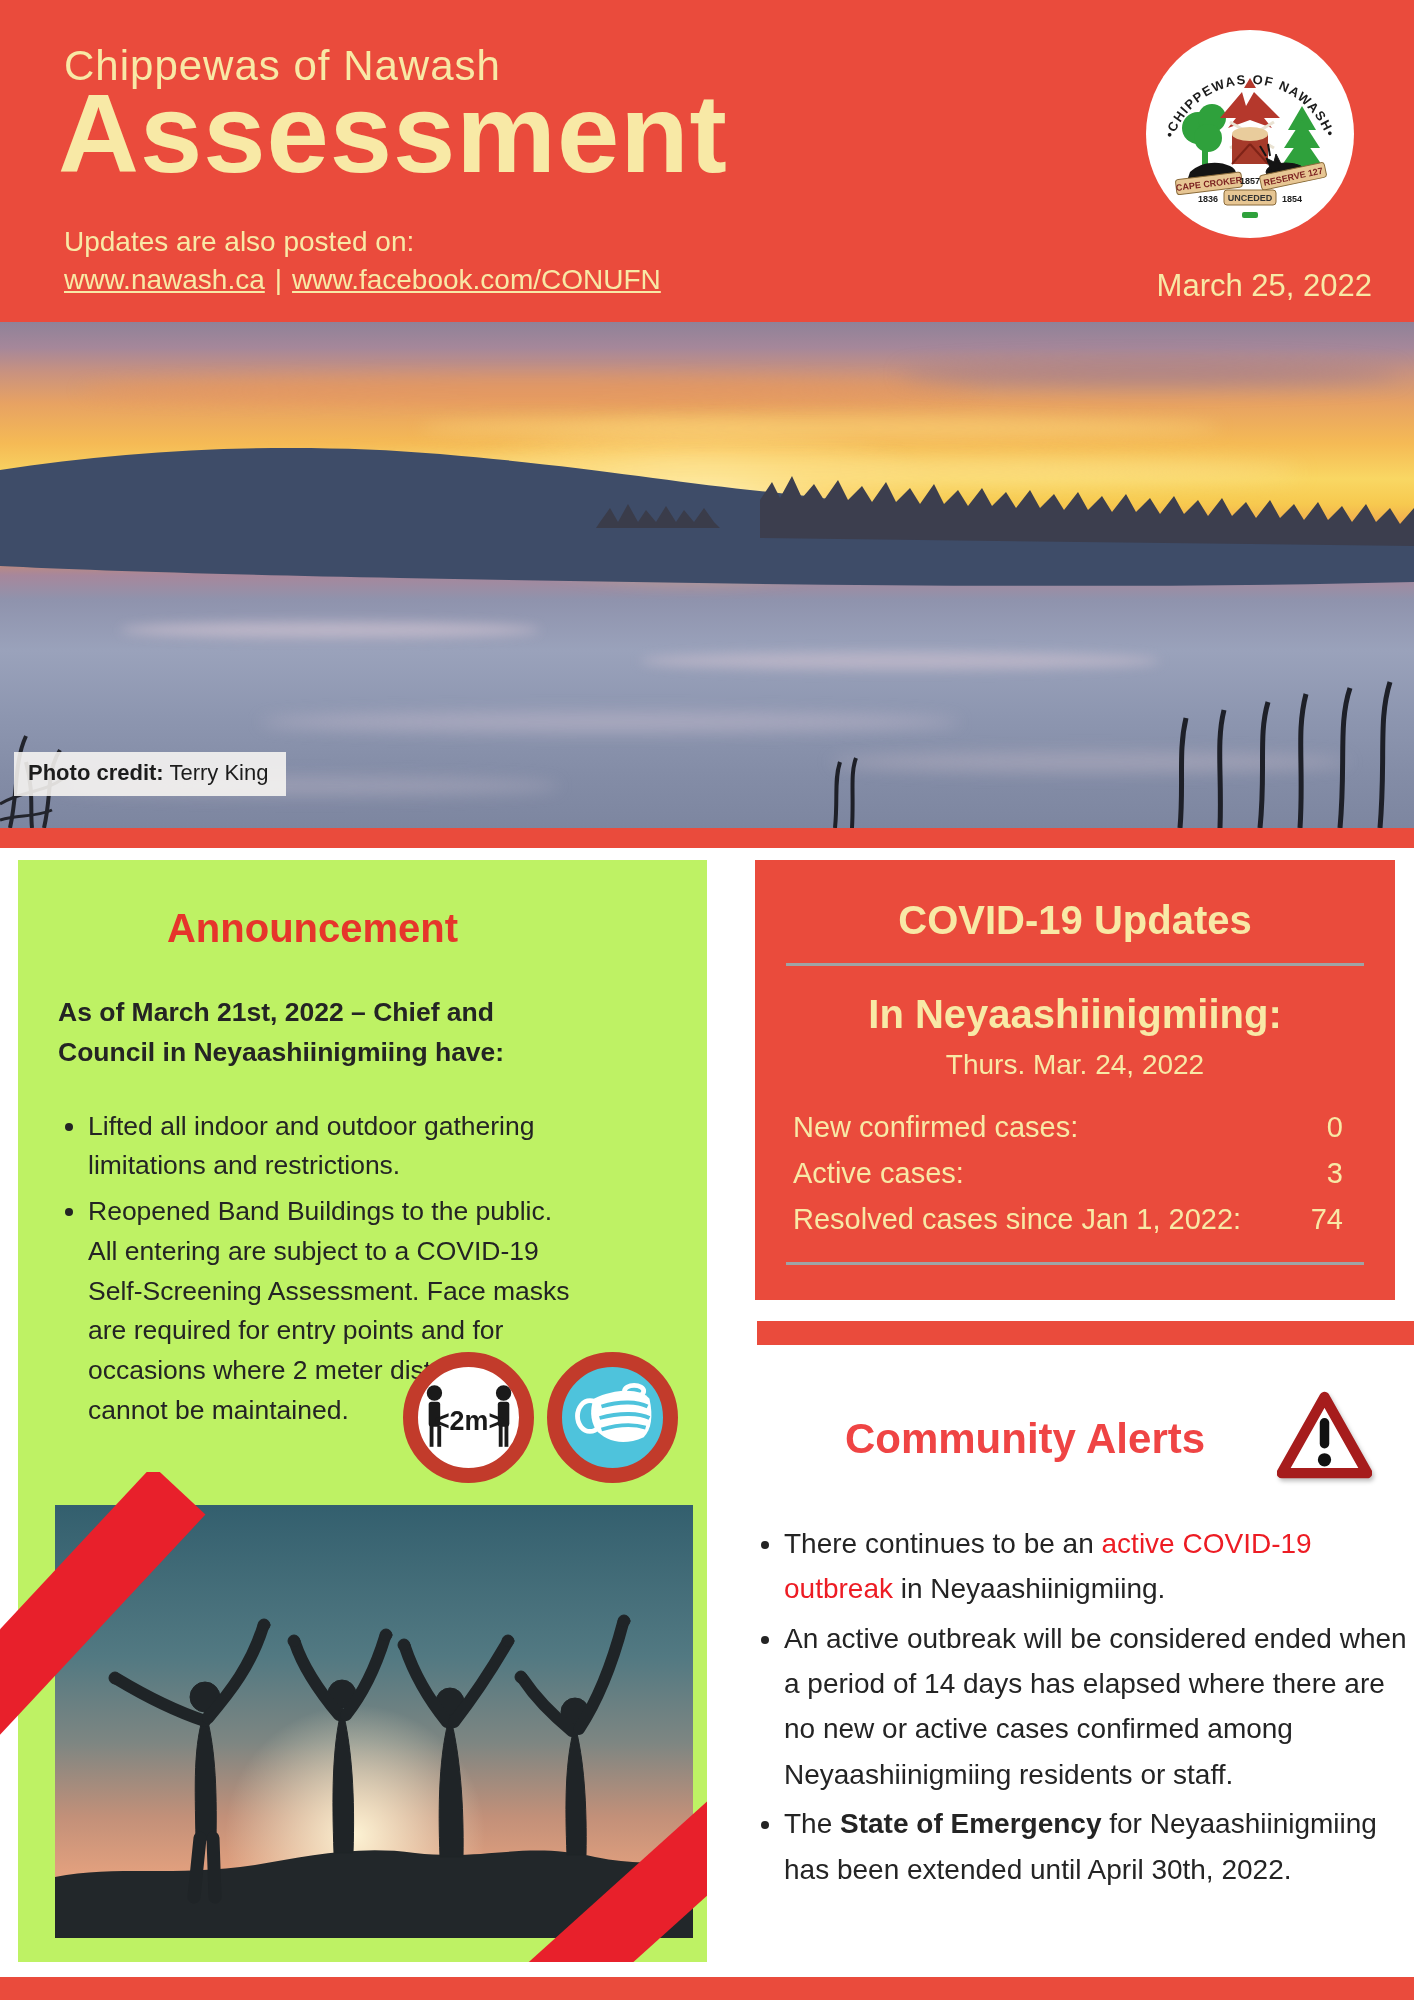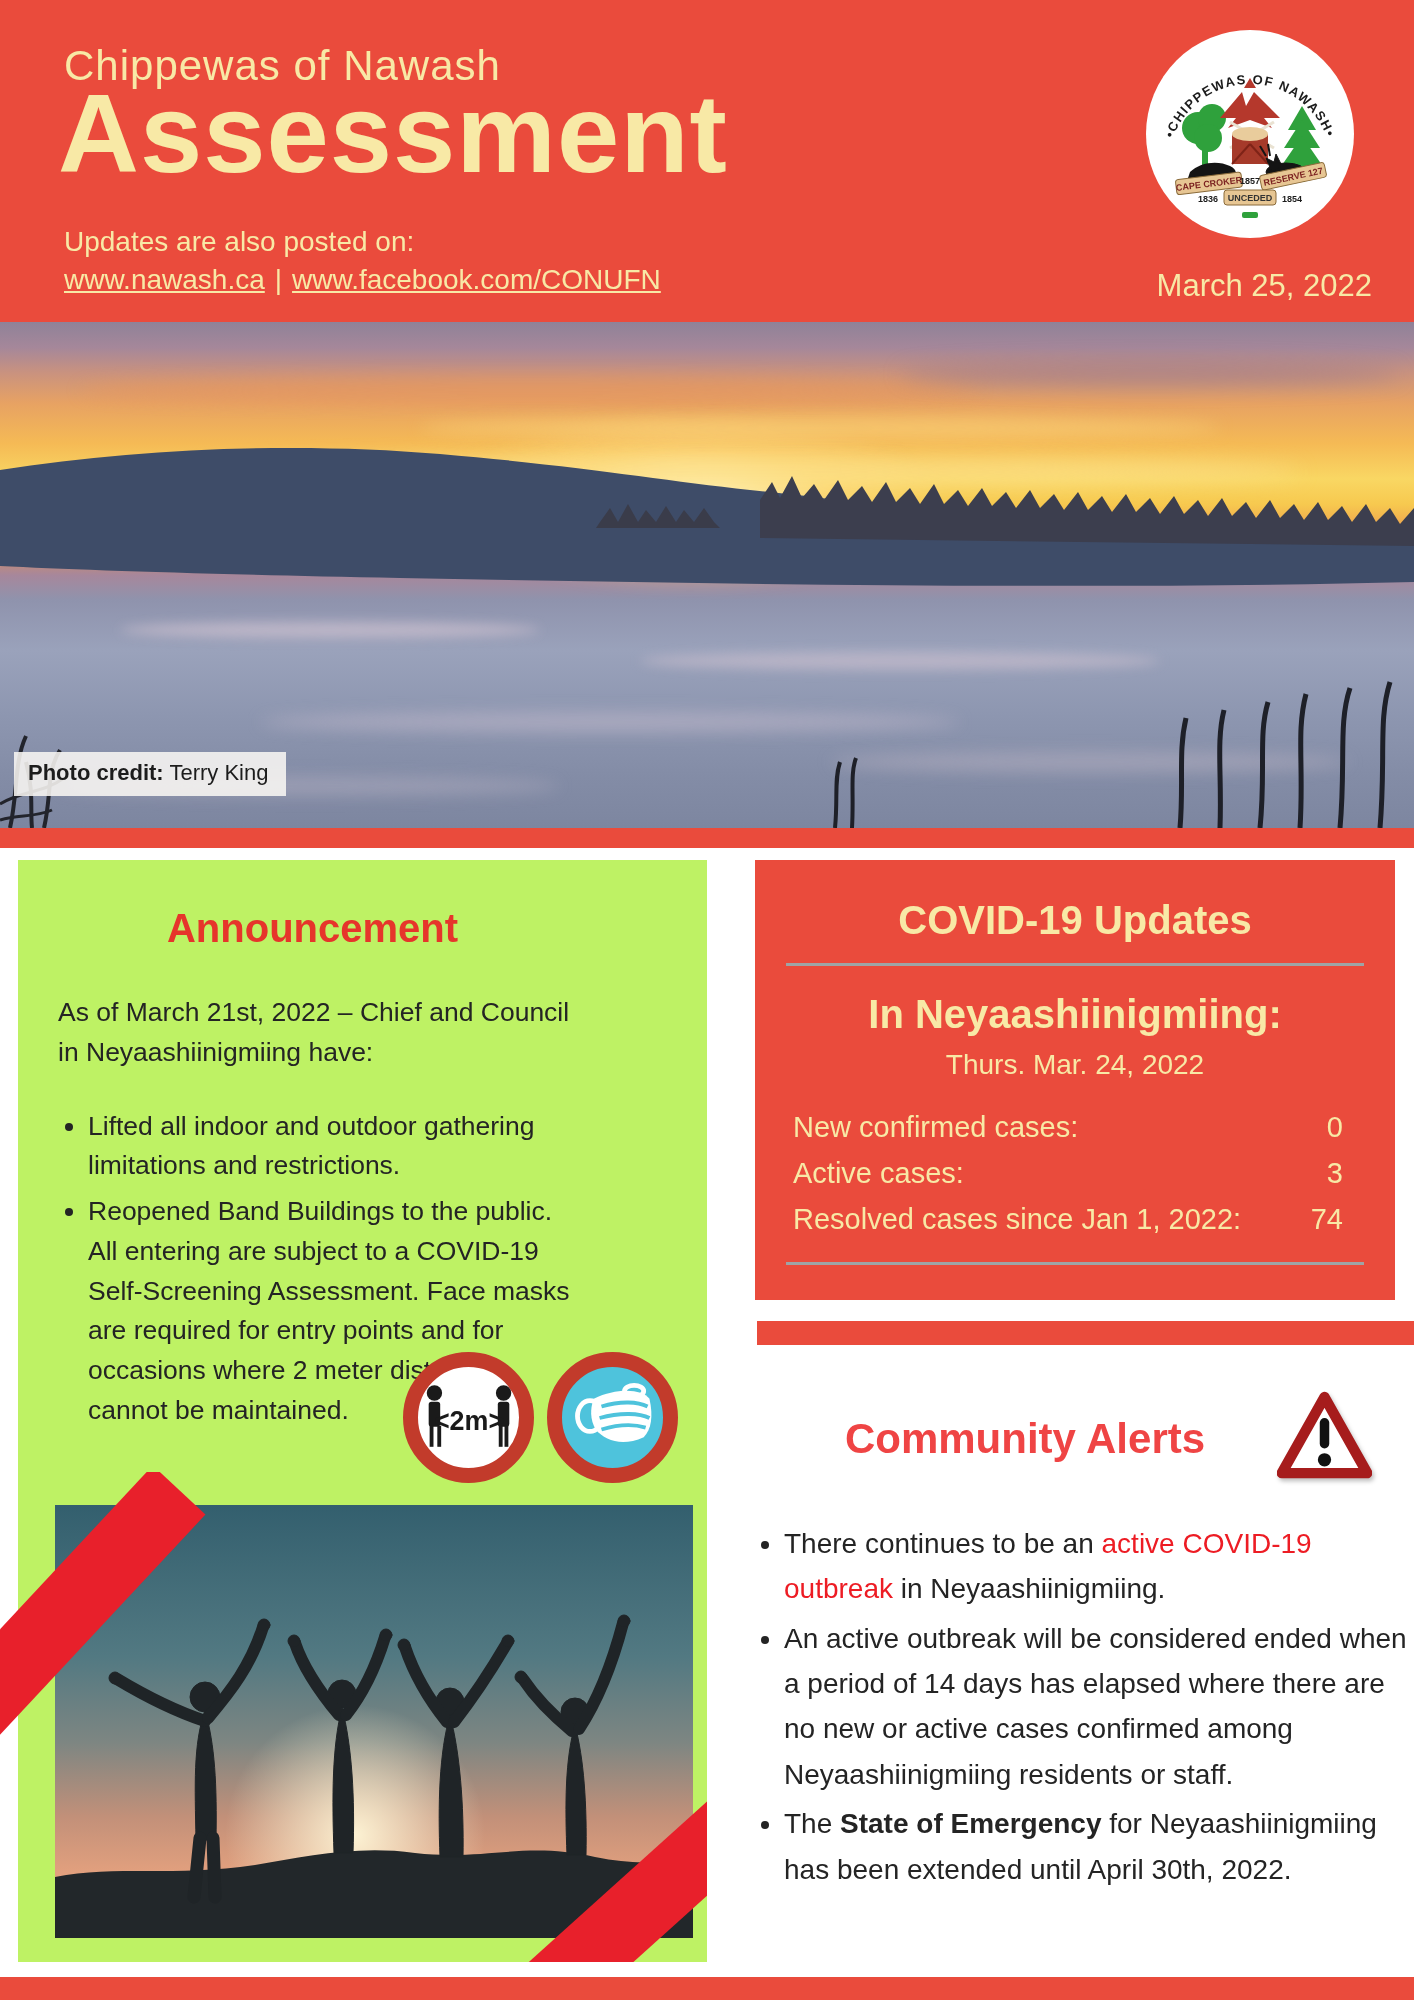--- a/index.html
+++ b/index.html
@@ -45,21 +45,21 @@
 
   .bar{background:#EA4B3C;position:absolute;}
   .bar-top{left:0;top:828px;width:1414px;height:20px;}
   .bar-right{left:757px;top:1321px;width:657px;height:24px;}
   .bar-bottom{left:0;top:1977px;width:1414px;height:23px;}
 
   
   .announce{position:absolute;left:18px;top:860px;width:689px;height:1102px;background:#bef264;}
   .announce-inner{padding:30px 0 0 22px;width:545px;}
   .announce h2{margin:0;padding-top:16px;text-align:center;font-size:40px;font-weight:700;color:#E6352B;}
-  .announce .intro{margin:42px 0 0 18px;font-size:26.5px;line-height:1.5;}
+  .announce .intro{margin:42px 0 0 18px;font-size:26.5px;line-height:1.5;font-weight:bold;}
   .announce ul{margin:34px 0 0;padding-left:48px;}
   .announce li{font-size:26.5px;line-height:1.5;margin-bottom:6px;}
   .icons-row{position:absolute;top:492px;right:29px;display:flex;gap:13px;}
   .icon-circle{width:131px;height:131px;border-radius:50%;box-sizing:border-box;border:15px solid #C23B2B;
     display:flex;align-items:center;justify-content:center;}
   .icon-distance{background:#ffffff;}
   .icon-mask{background:#4EC3DC;}
 
   .photo-frame{position:absolute;left:-18px;top:612px;width:707px;height:490px;overflow:hidden;}
   .people-photo{position:absolute;left:55px;top:33px;width:638px;height:433px;}

